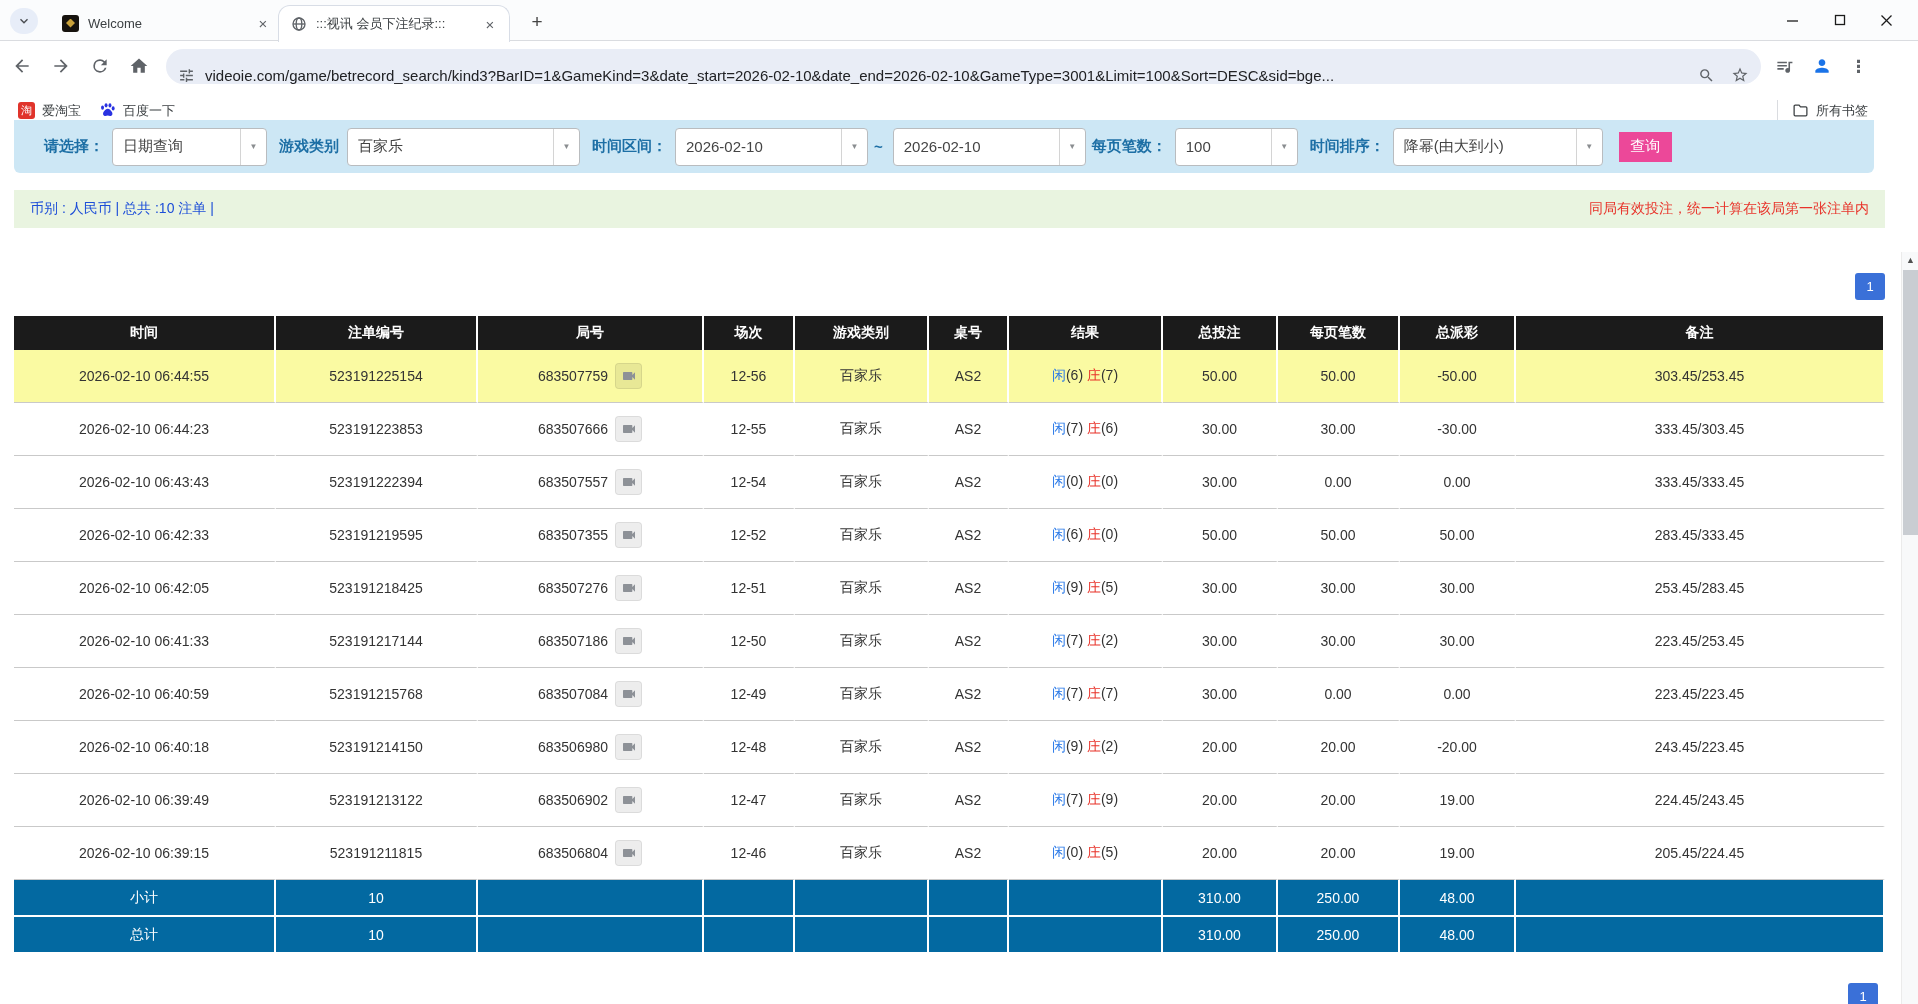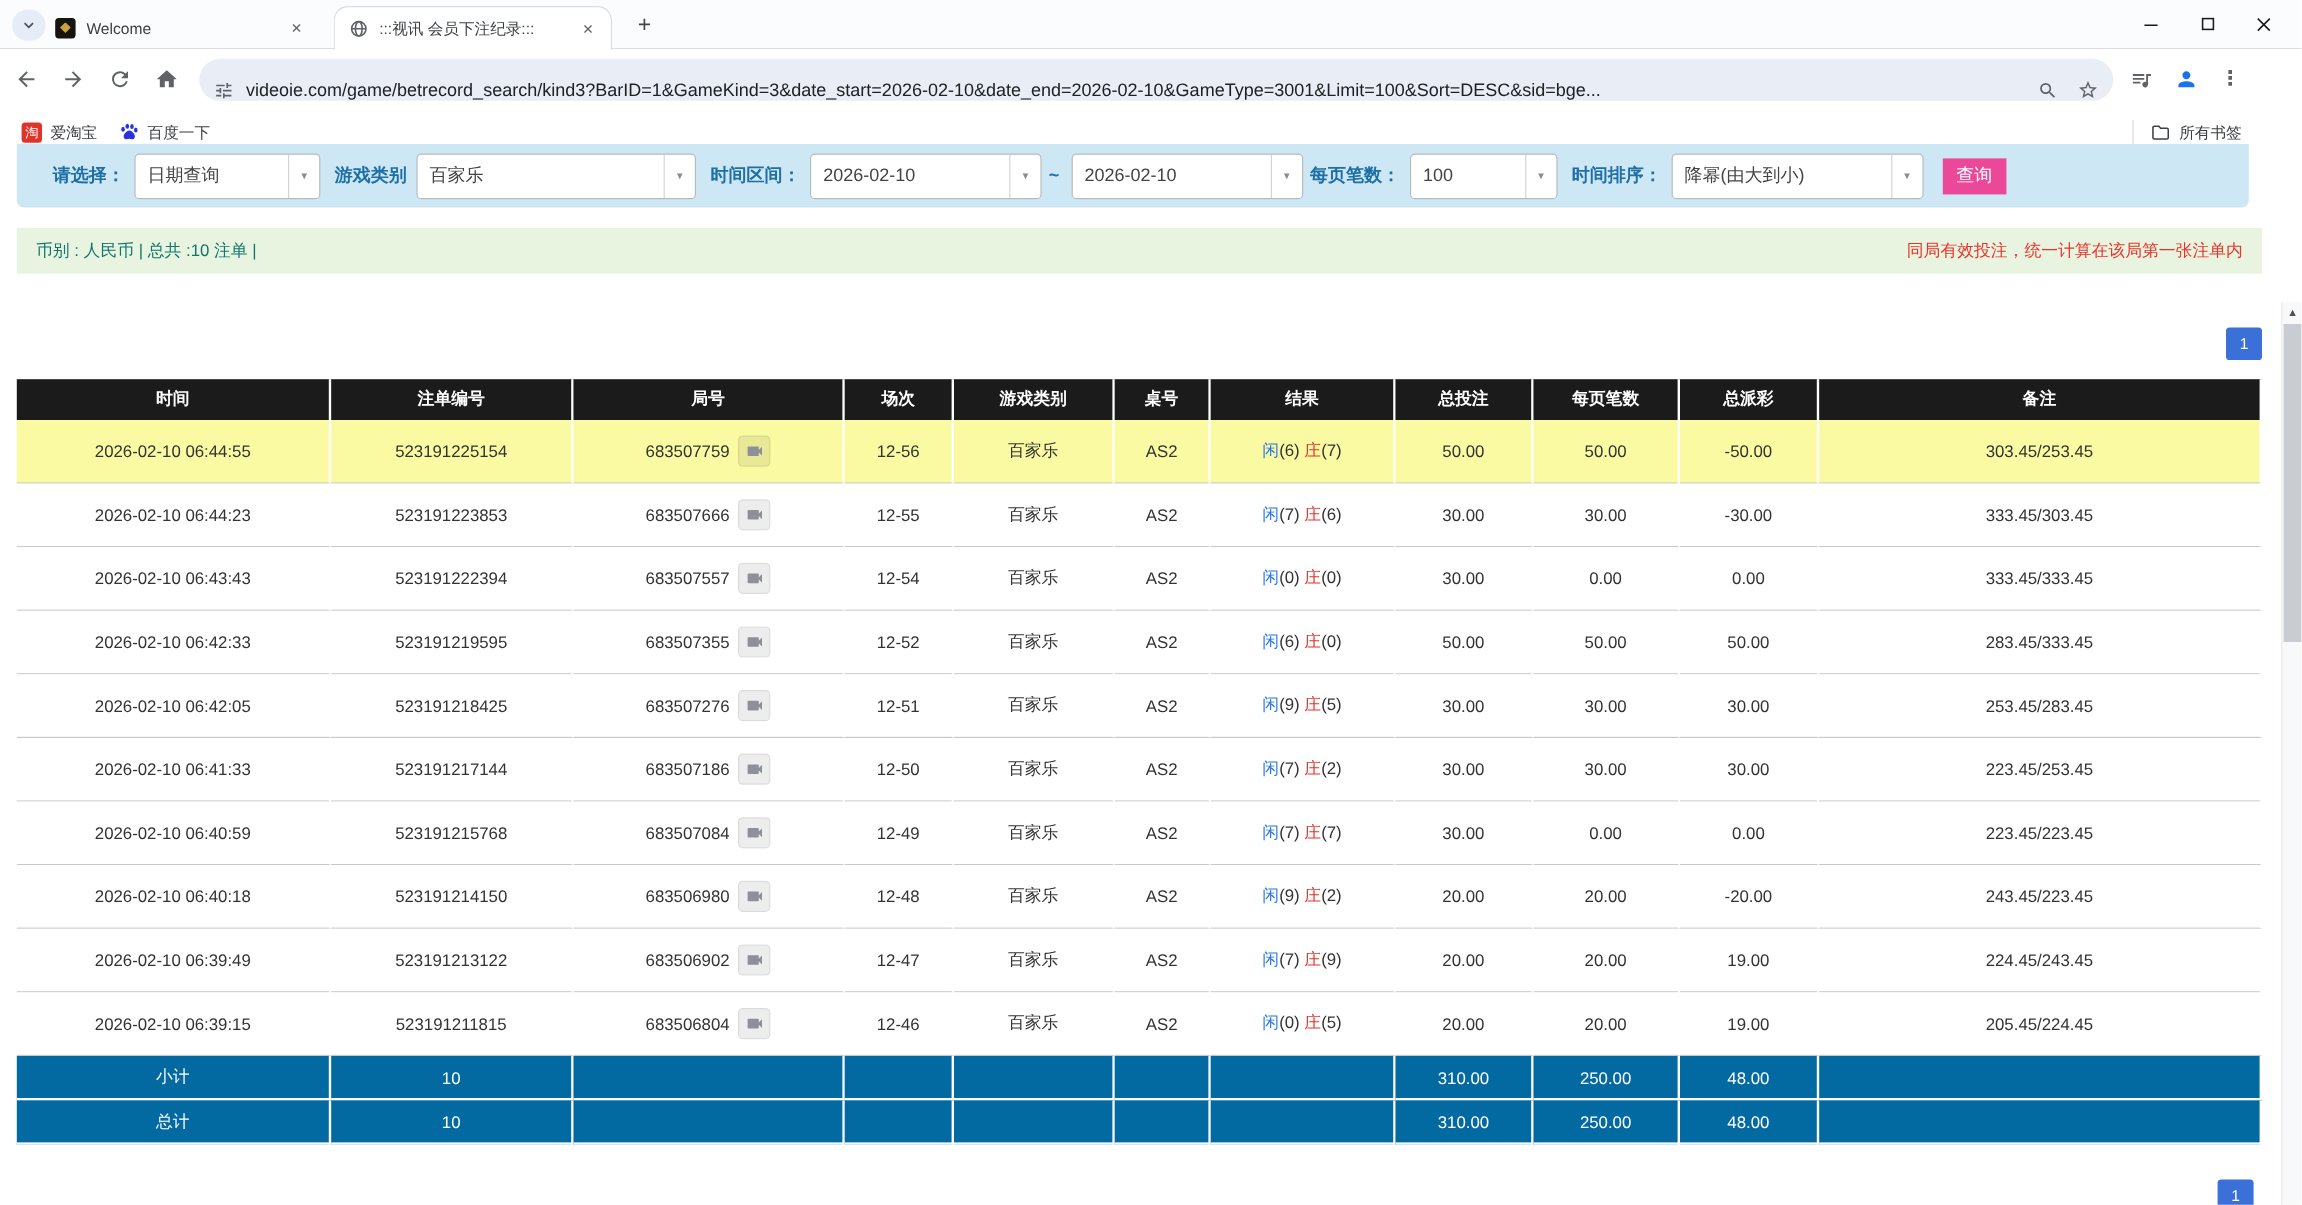--- a/index.html
+++ b/index.html
@@ -8,21 +8,21 @@
   body { position:relative; }
   svg { display:block; }
 
   
   .tabstrip { position:absolute; left:0; top:0; width:1918px; height:41px;
     background:#fbfcfd; box-shadow: inset 0 -1px #dadce0; }
   .tab-search { position:absolute; left:10px; top:8px; width:28px; height:26px;
     border:none; border-radius:13px; background:#e7edf8; display:flex; align-items:center; justify-content:center; cursor:pointer;}
   .tab { position:absolute; top:5px; height:36px; display:flex; align-items:center;
     padding:0 10px 0 12px; border-radius:12px 12px 0 0; }
-  .tab.inactive { left:34px; width:232px; }
+  .tab.inactive { left:50px; width:232px; }
   .tab.active { left:278px; width:232px; background:#fff; border:1px solid #d8dde6; border-bottom:none; height:37px; z-index:3; }
   .tab .title { flex:1; font-size:13px; color:#3c4043; white-space:nowrap; overflow:hidden; margin-left:9px; }
   .tab .close { width:18px; height:18px; border-radius:9px; display:flex; align-items:center;
     justify-content:center; color:#5f6368; font-size:15px; line-height:1; }
   .fav1 { width:17px; height:17px; border-radius:3px; background:#17130e; position:relative; flex:0 0 auto;}
   .fav1::after { content:""; position:absolute; left:4px; top:4px; width:9px; height:9px;
     background:#caa23a; clip-path:polygon(50% 0,100% 50%,50% 100%,0 50%); }
   .newtab { position:absolute; left:524px; top:9px; width:26px; height:26px; border-radius:13px;
     display:flex; align-items:center; justify-content:center; color:#444; font-size:19px; }
   .wincontrols { position:absolute; right:8px; top:0; height:40px; display:flex; }
@@ -55,21 +55,21 @@
   .fsel .val { flex:1; font-size:15px; color:#444; padding-left:10px; white-space:nowrap; overflow:hidden;}
   .fsel .arr { width:26px; height:100%; border-left:1px solid #d4d4d4; display:flex; align-items:center;
     justify-content:center; color:#8a8d90; font-size:8px; }
   .w155{width:155px}.w233{width:233px}.w193{width:193px;margin-right:6px}.w123{width:123px}.w210{width:210px}
   .tilde { font-size:15px; color:#1d6fa5; margin:0 2px 0 0; font-weight:bold;}
   .querybtn { width:53px; height:30px; background:#ec4899; border:none; border-radius:0; color:#fff;
     font-size:15px; margin-left:4px; cursor:pointer; font-family:inherit; }
 
   .summarybar { position:absolute; left:14px; top:70px; width:1871px; height:38px; background:#e9f4e0;
     display:flex; align-items:center; justify-content:space-between; padding:0 16px; }
-  .summarybar .left { font-size:14px; color:#0f766e; }
+  .summarybar .left { font-size:14px; color:#1d4ed8; }
   .summarybar .right { font-size:14px; color:#e8332a; }
 
   .page-btn { position:absolute; width:30px; height:27px; background:#3a70d8; color:#fff; font-size:13px;
     border-radius:3px; display:flex; align-items:center; justify-content:center; cursor:pointer; }
   .page-btn.top { left:1855px; top:153px; }
   .page-btn.bottom { left:1848px; top:863px; }
 
   table.bet-table { position:absolute; left:14px; top:196px; width:1871px; border-collapse:separate;
     border-spacing:0; table-layout:fixed; }
   .bet-table th { background:#1b1b1b; color:#fff; font-size:14px; font-weight:bold; height:34px;

